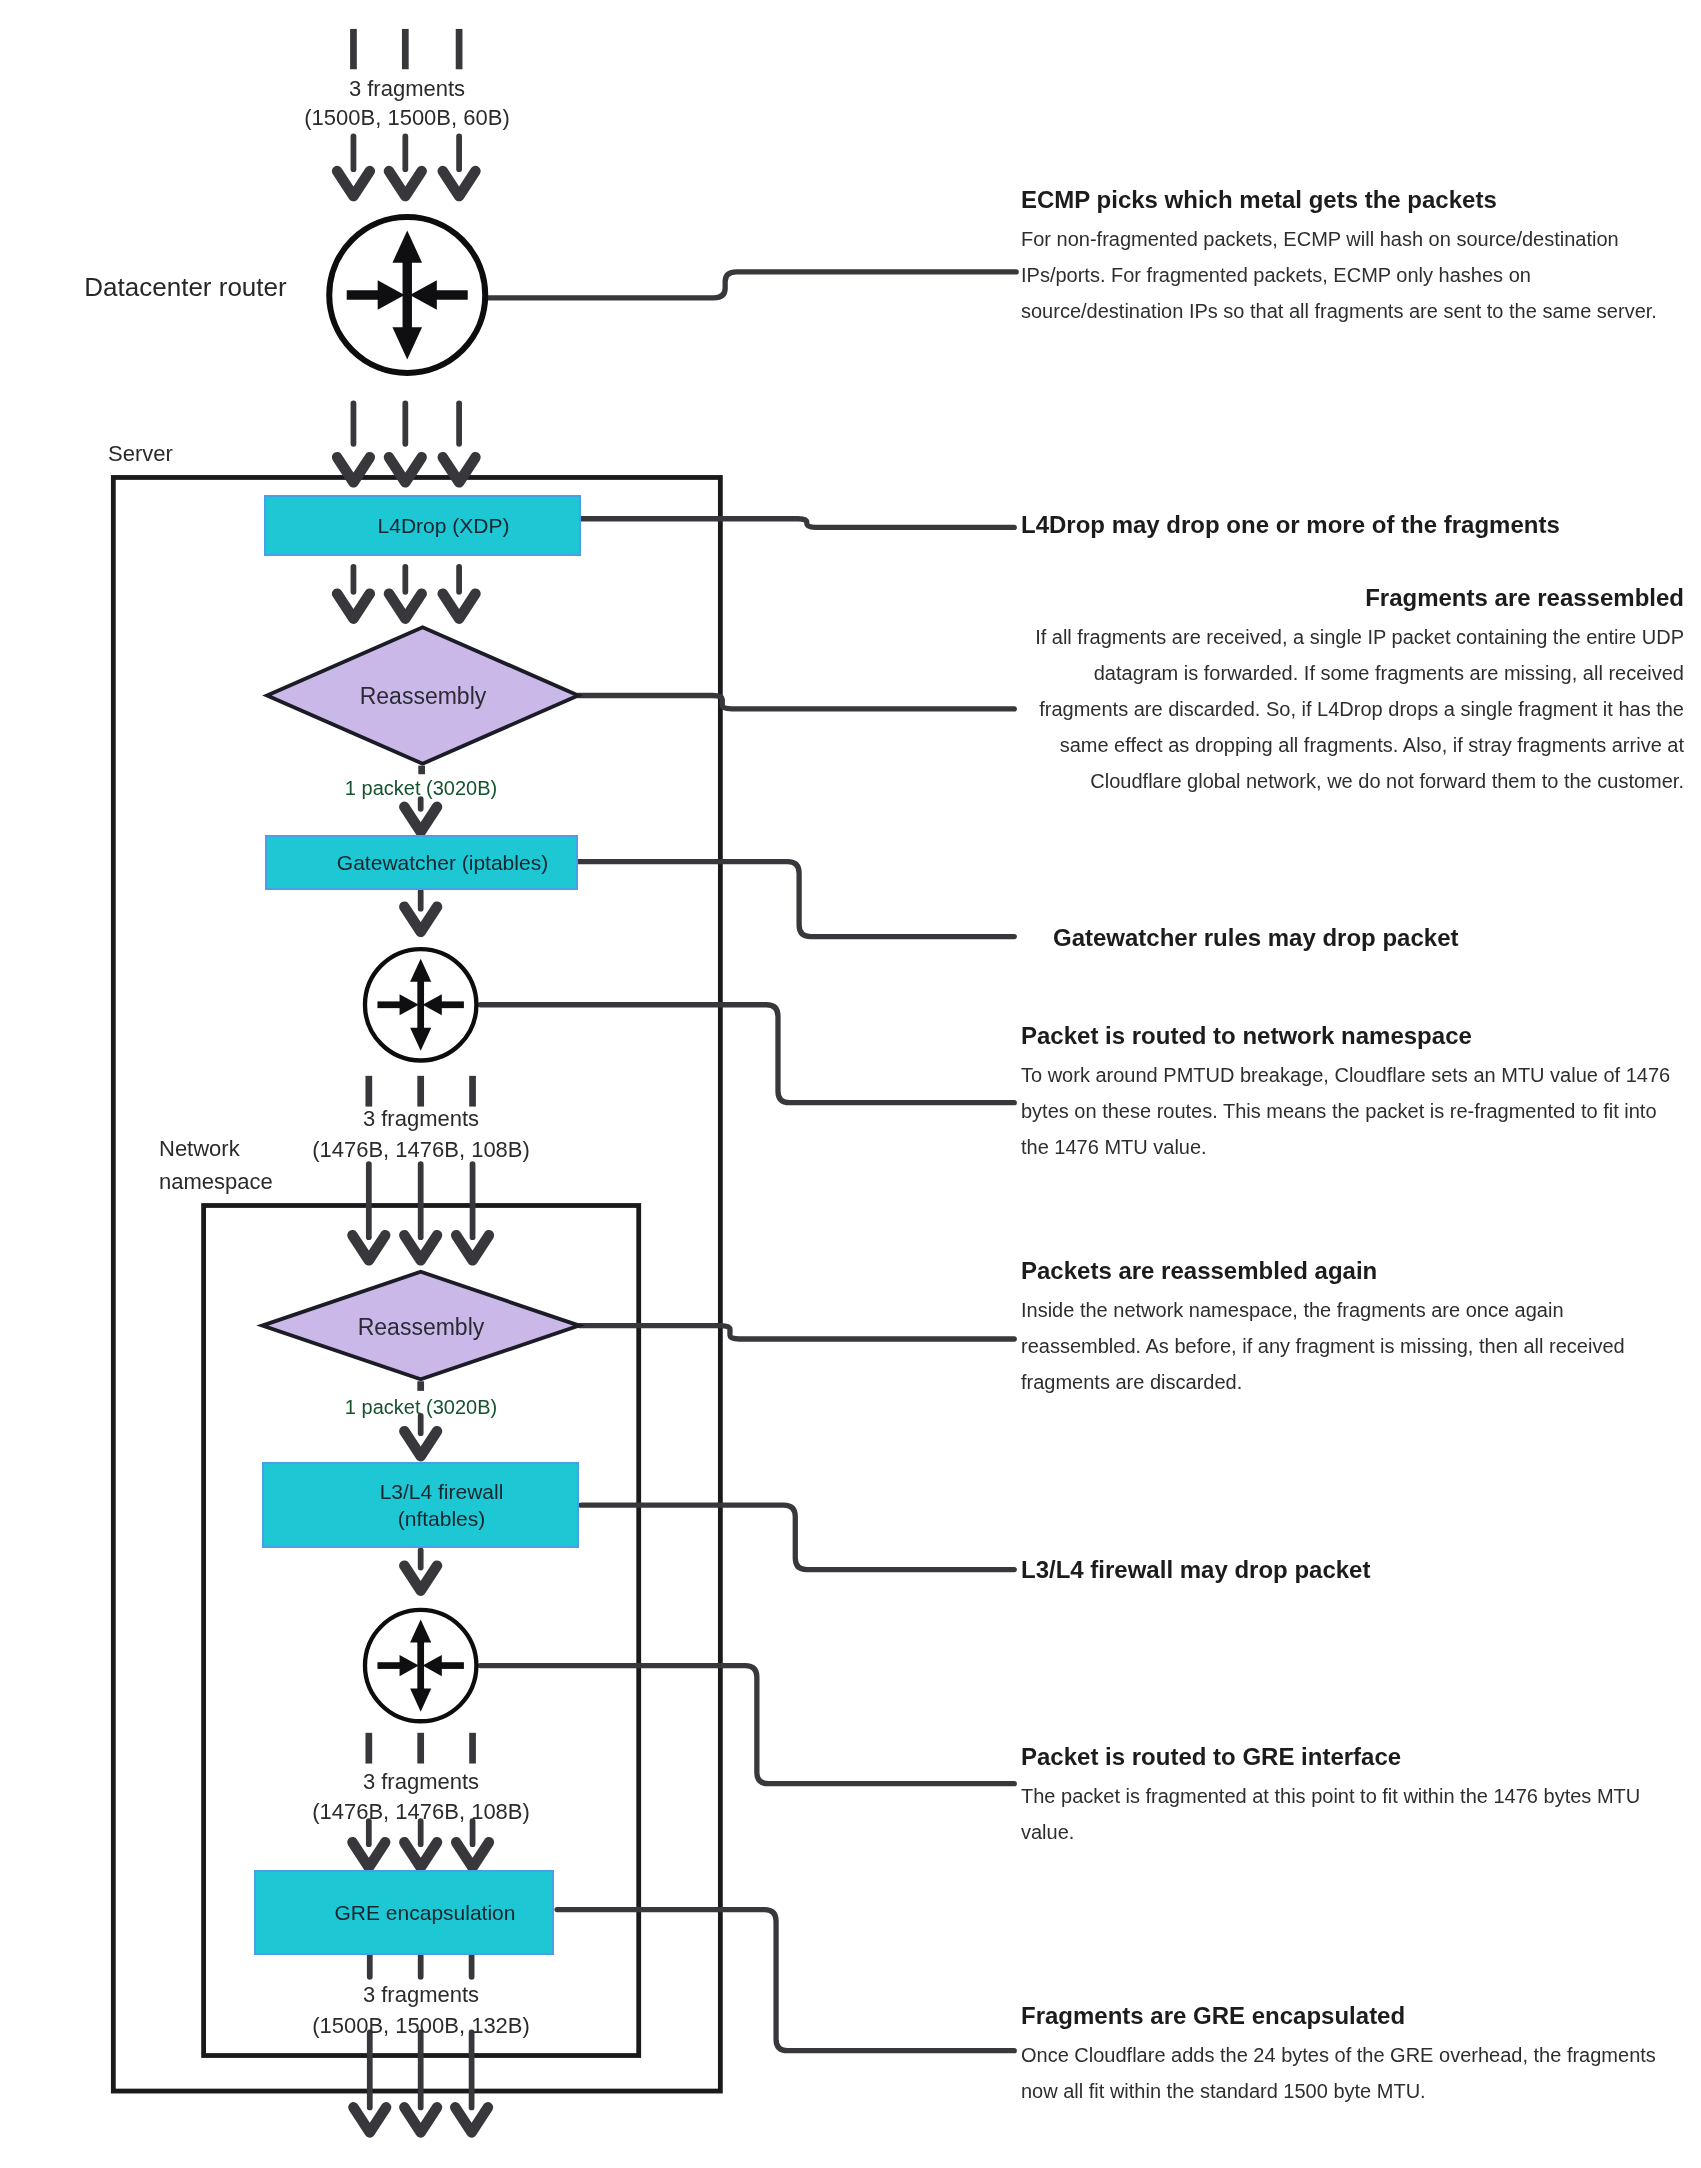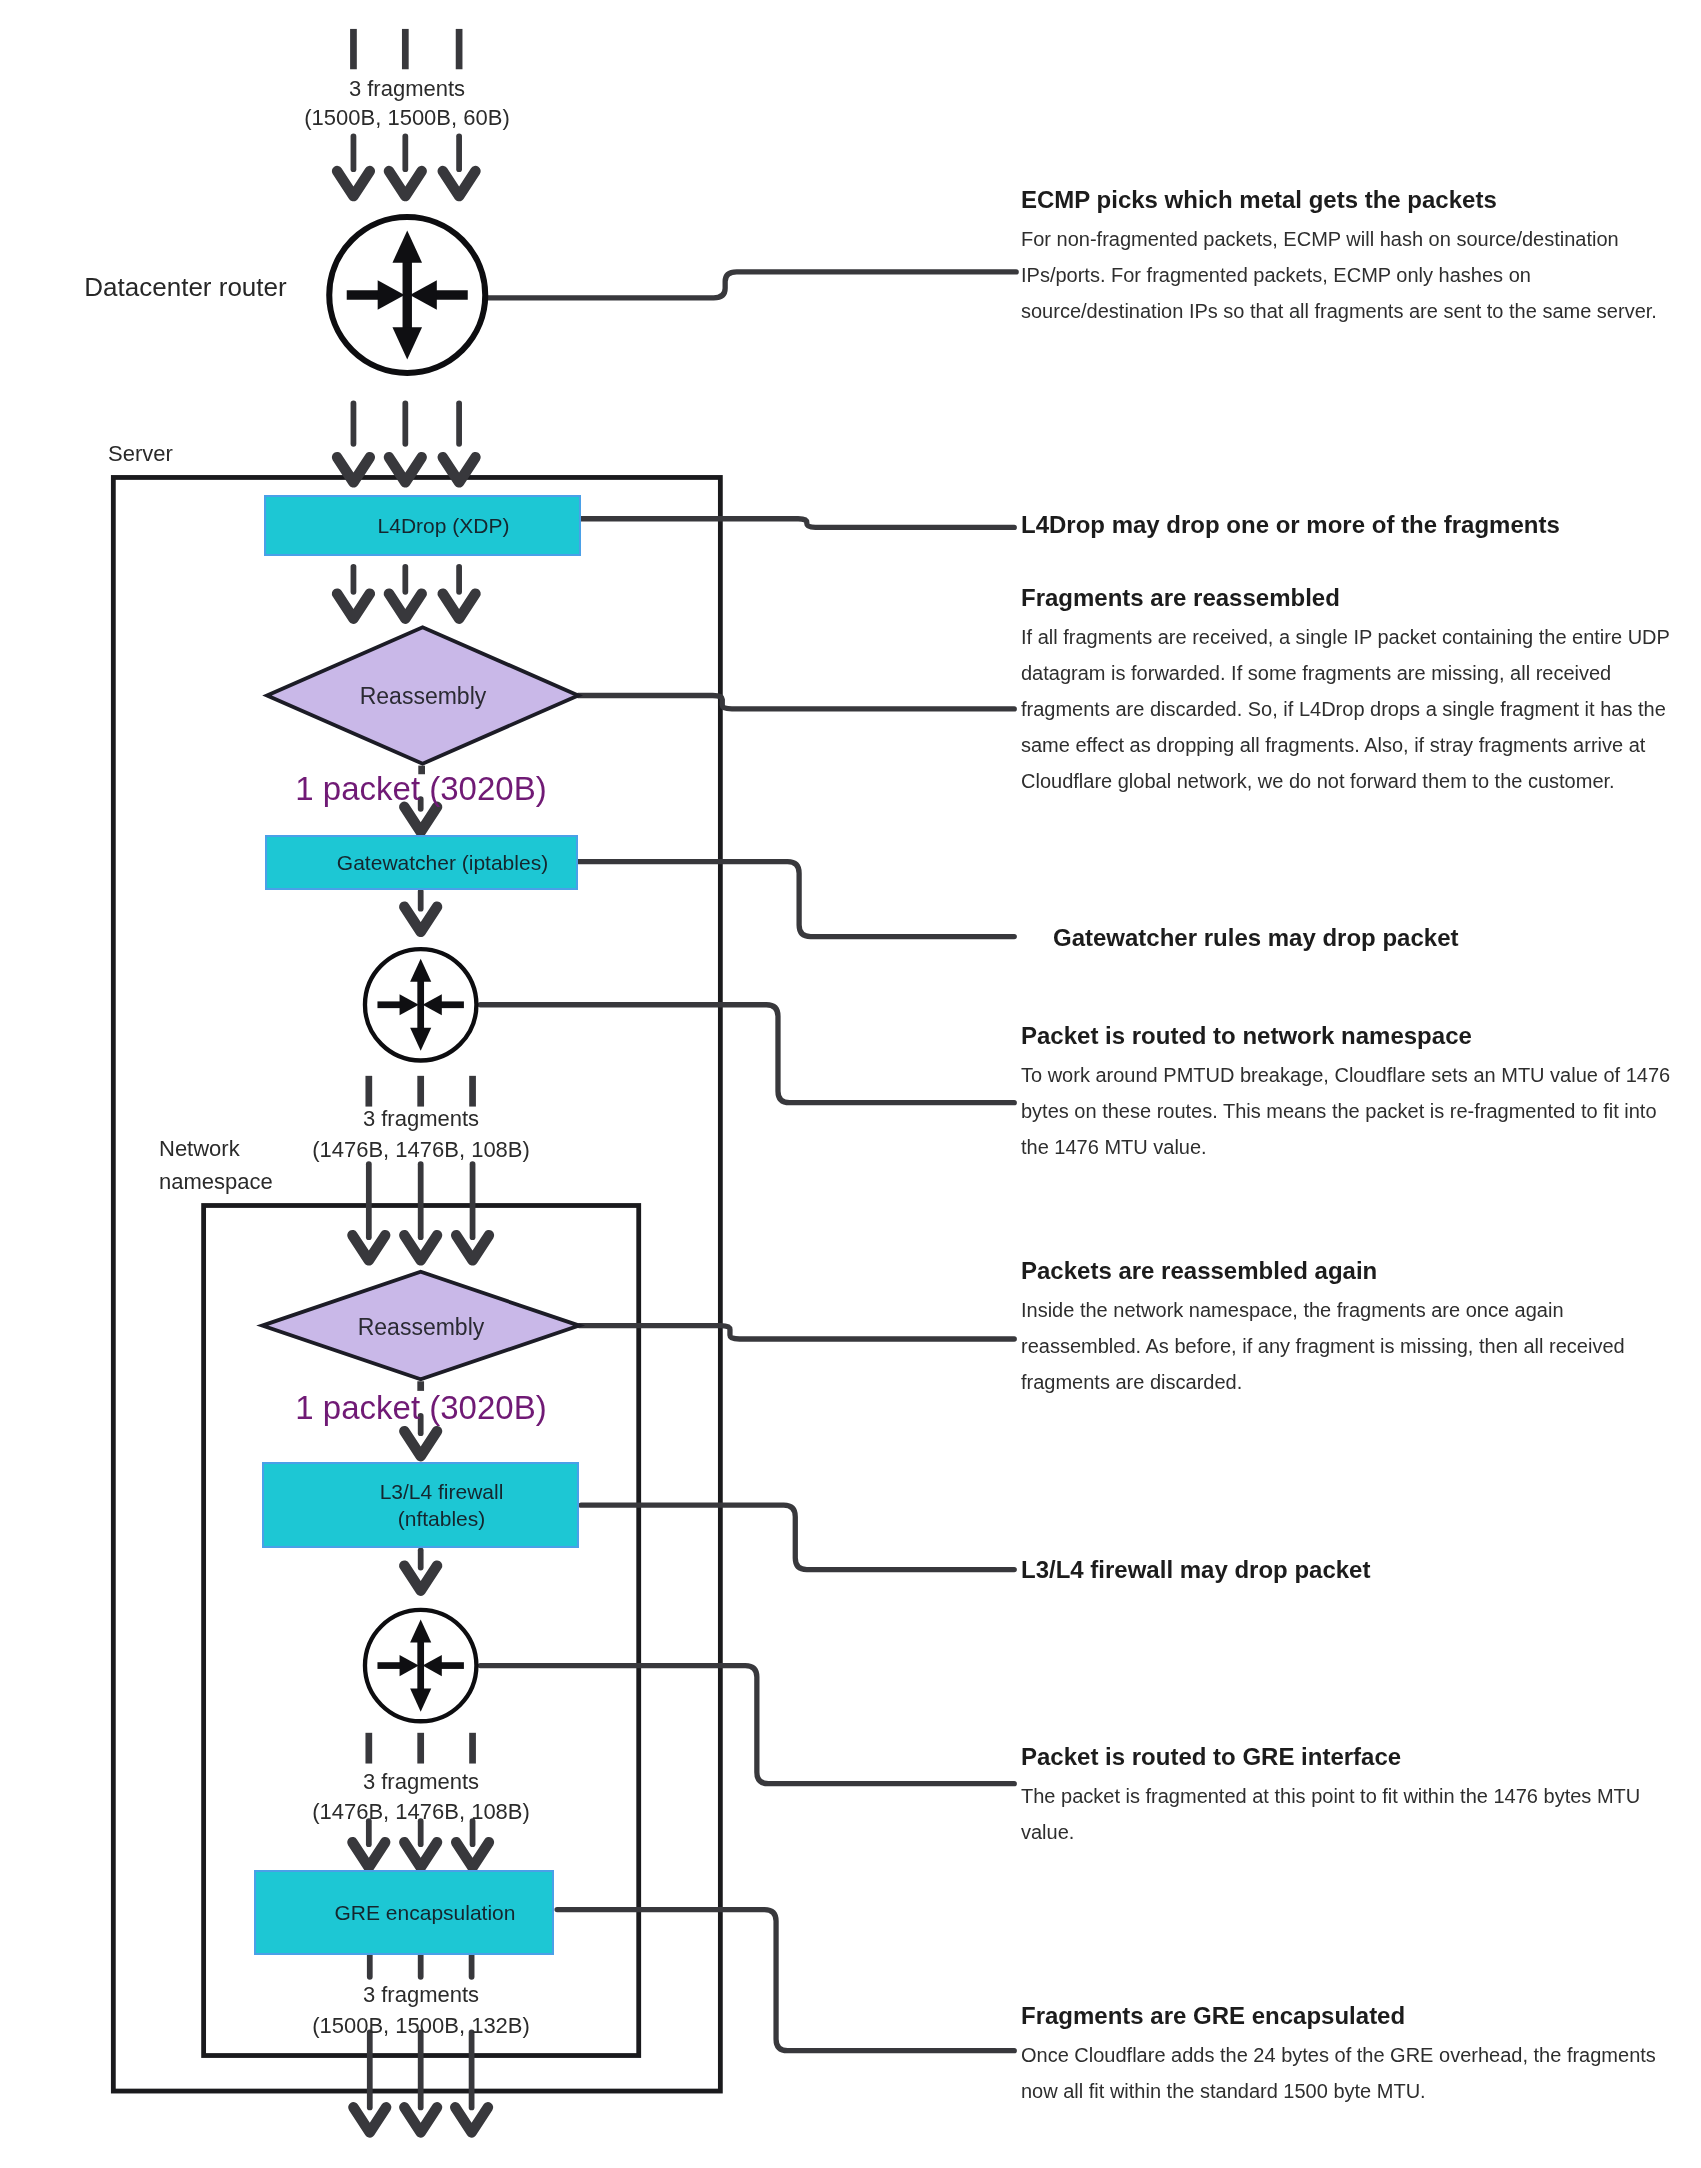--- a/index.html
+++ b/index.html
@@ -18,21 +18,21 @@
   .frame{stroke:#1a1a1d;stroke-width:5;fill:none;}
   .diamond{fill:#c9b8e8;stroke:#1c1c26;stroke-width:4;}
   .rcirc{fill:#ffffff;stroke:#0d0d10;stroke-width:4.5;}
   .rarrow{fill:#0f0f12;}
   .rshaft{stroke:#0f0f12;stroke-width:7;fill:none;}
 
   
   .lbl{position:absolute;color:#2b2b2b;}
   .center{text-align:center;}
   .small-note{font-size:22px;line-height:27px;}
-  .packet-note{font-size:33px;line-height:29px;color:#701a75;}
+  .packet-note{font-size:20px;line-height:29px;color:#14532d;}
   .shape-label{font-size:23px;color:#2b2b33;}
   .side-label{font-size:22px;color:#2a2a2a;}
   .big-label{font-size:26px;line-height:35px;color:#272727;}
 
   .cbox{
     position:absolute;display:flex;flex-direction:column;align-items:center;justify-content:center;
     background:#1dc7d4;border:2.9px solid #4aa0e8;box-sizing:border-box;
     font-size:21px;line-height:27px;color:#15262e;text-align:center;padding-left:42px;
   }
 
@@ -228,21 +228,21 @@
 
   <div class="ann" style="top:185px;">
     <div class="ann-h">ECMP picks which metal gets the packets</div>
     <div class="ann-b">For non-fragmented packets, ECMP will hash on source/destination IPs/ports. For fragmented packets, ECMP only hashes on source/destination IPs so that all fragments are sent to the same server.</div>
   </div>
 
   <div class="ann" style="top:510px;">
     <div class="ann-h">L4Drop may drop one or more of the fragments</div>
   </div>
 
-  <div class="ann" style="top:583px;">
+  <div class="ann" style="top:583px;text-align:right;">
     <div class="ann-h">Fragments are reassembled</div>
     <div class="ann-b">If all fragments are received, a single IP packet containing the entire UDP datagram is forwarded. If some fragments are missing, all received fragments are discarded. So, if L4Drop drops a single fragment it has the same effect as dropping all fragments. Also, if stray fragments arrive at Cloudflare global network, we do not forward them to the customer.</div>
   </div>
 
   <div class="ann" style="top:923px;margin-left:32px;">
     <div class="ann-h">Gatewatcher rules may drop packet</div>
   </div>
 
   <div class="ann" style="top:1021px;">
     <div class="ann-h">Packet is routed to network namespace</div>

